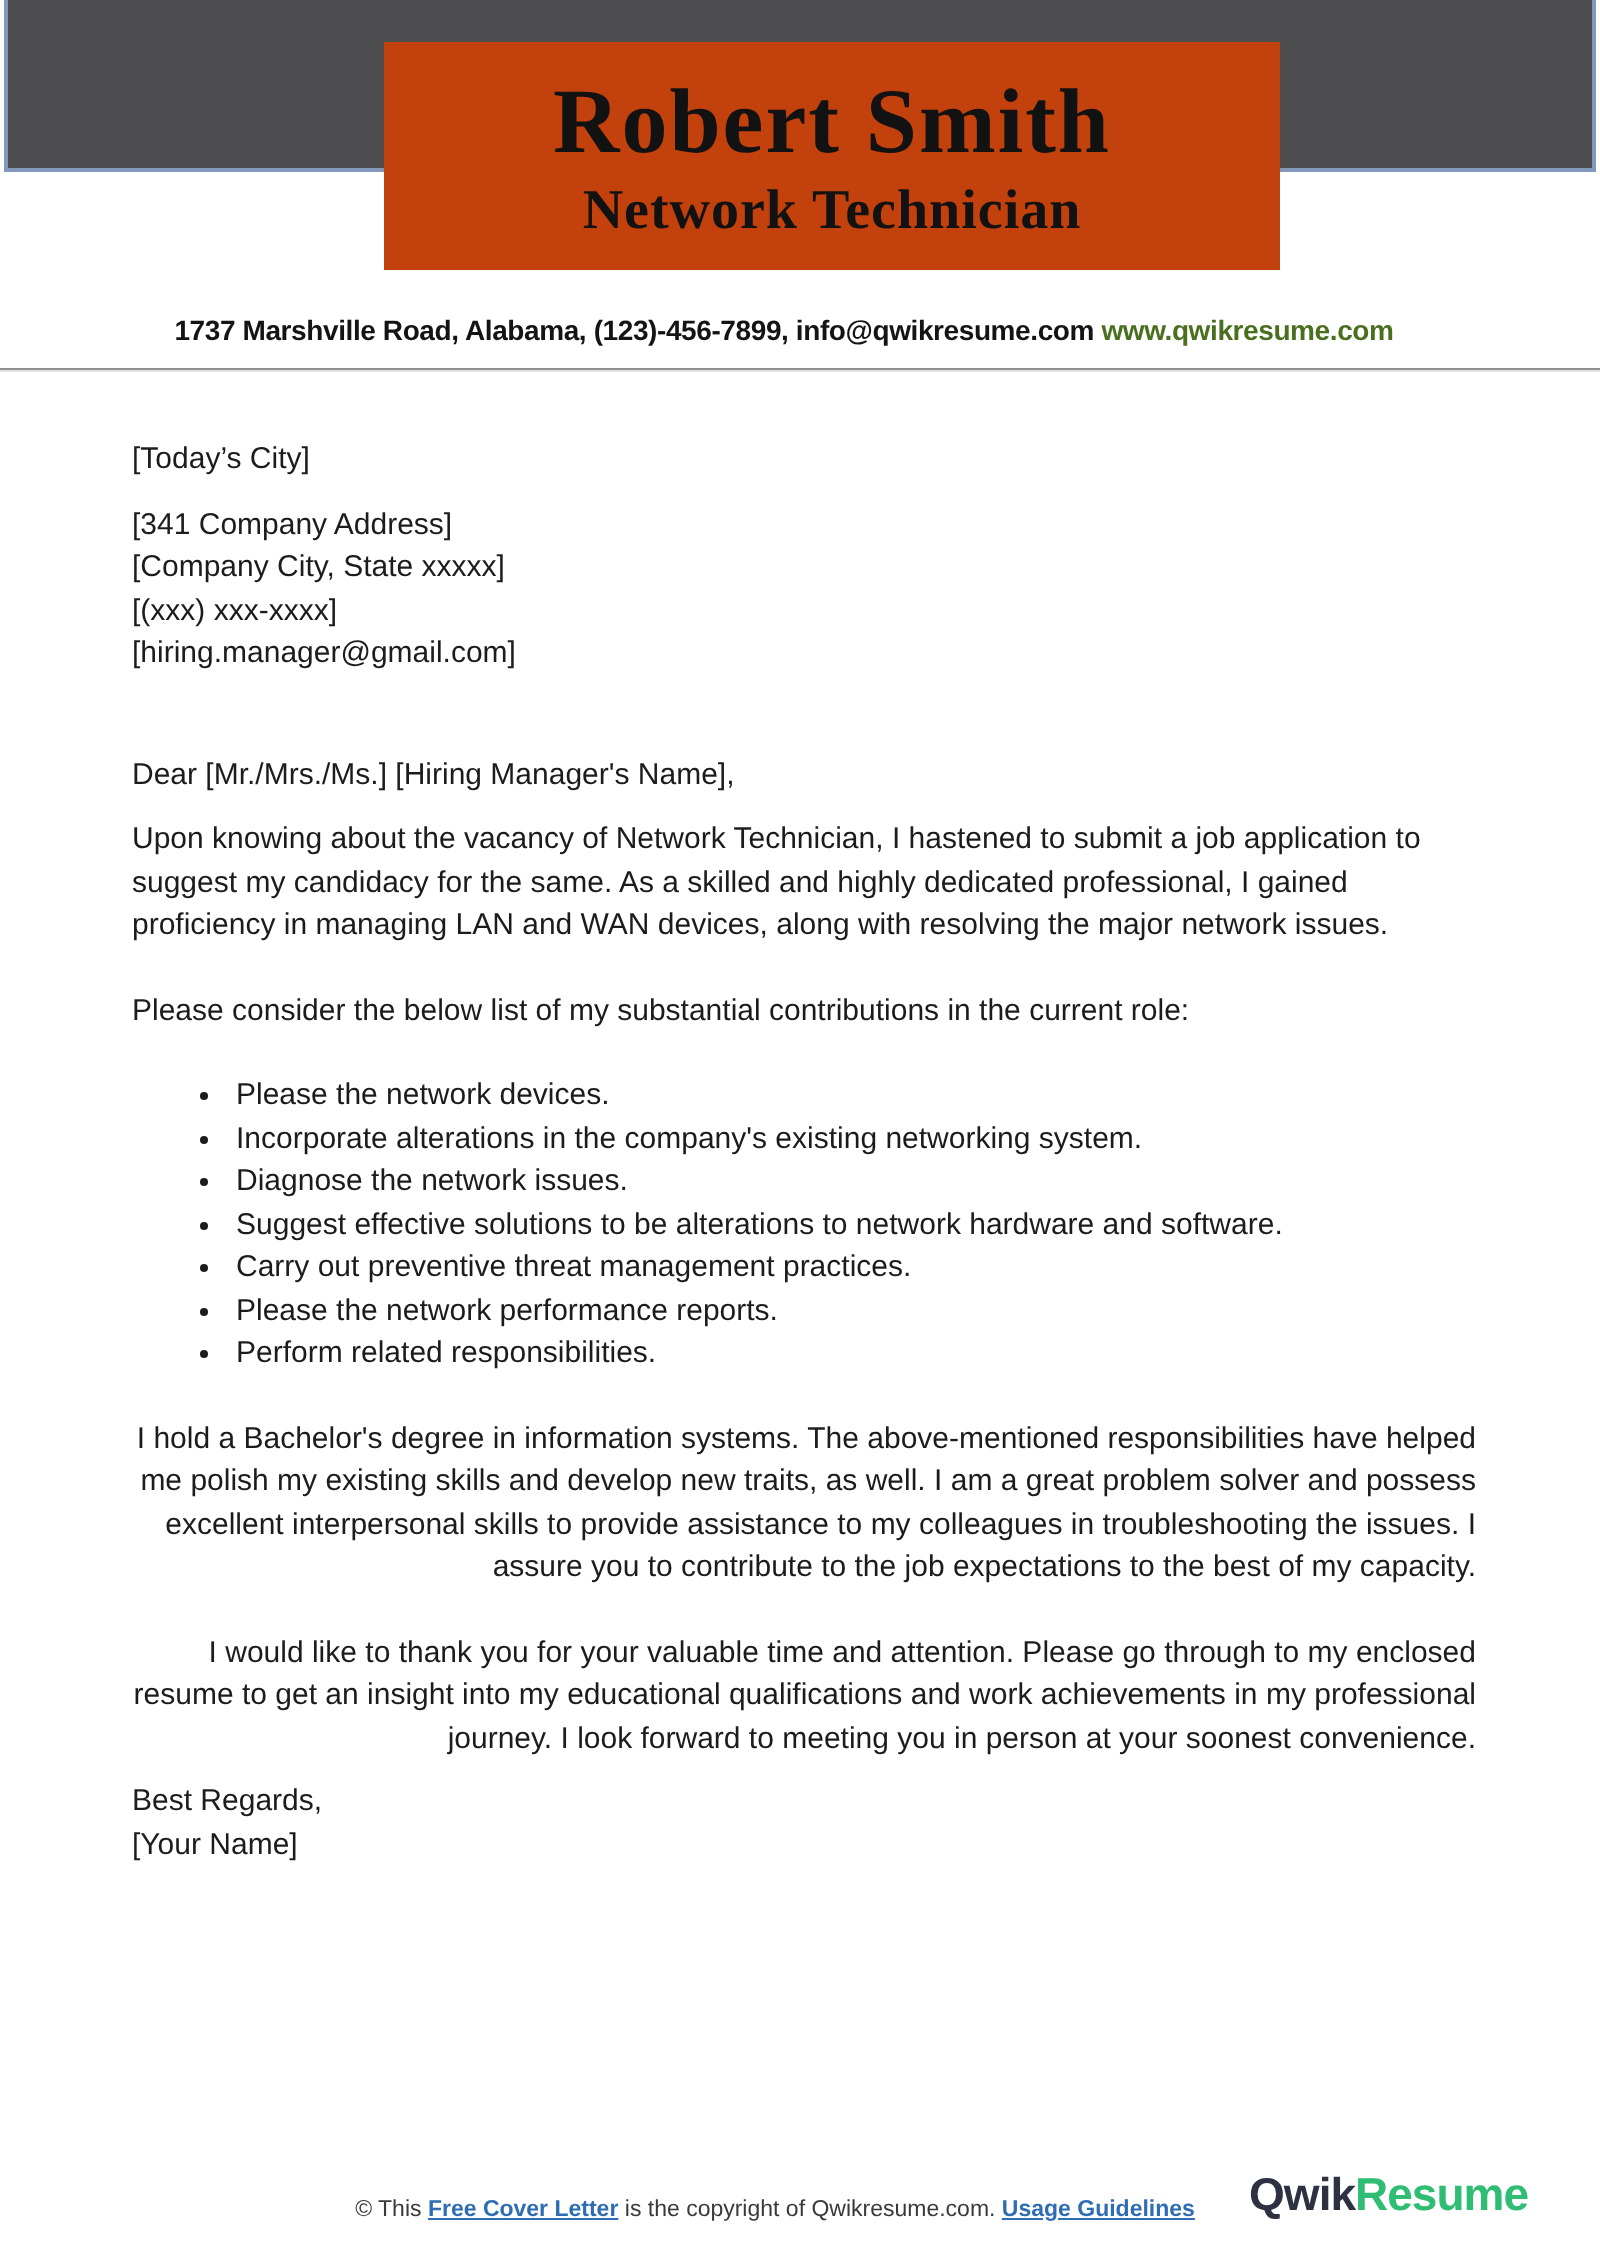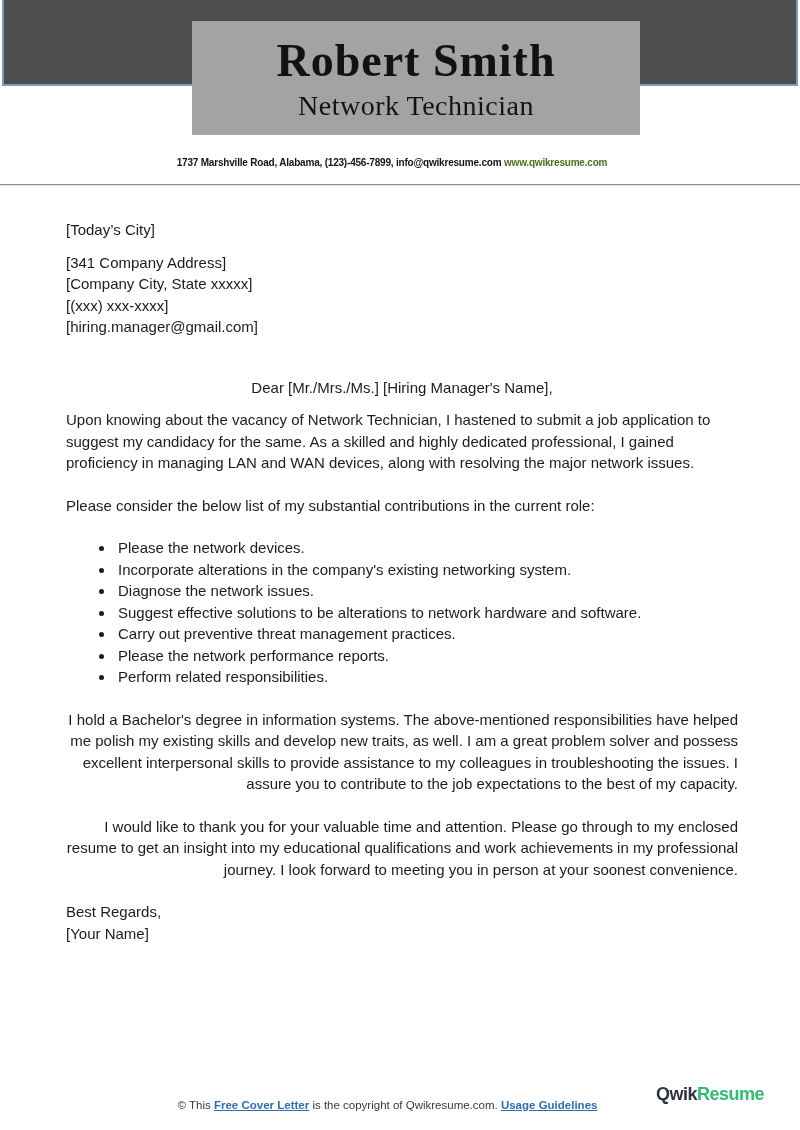--- a/index.html
+++ b/index.html
@@ -22,50 +22,50 @@
     height: 86px;
     background: #4e4e50;
     border-left: 2px solid #8399bb;
     border-right: 2px solid #8399bb;
     border-bottom: 2px solid #8399bb;
   }
   .name-box {
     position: absolute;
     left: 192px; top: 21px;
     width: 448px; height: 114px;
-    background: #a3a3a3;
+    background: #c2410c;
     display: flex;
     flex-direction: column;
     align-items: center;
     justify-content: center;
     gap: 5px;
   }
   .candidate-name {
     font-family: "Liberation Serif", serif;
     font-weight: bold;
     font-size: 46px;
     line-height: 50px;
     color: #121212;
     letter-spacing: 1px;
     white-space: nowrap;
   }
   .job-title {
     font-family: "Liberation Serif", serif;
-    font-weight: normal;
+    font-weight: bold;
     font-size: 28px;
     line-height: 30px;
     color: #121212;
     letter-spacing: 0.5px;
     white-space: nowrap;
   }
   .contact-line {
     position: absolute;
     top: 157px; left: 0; right: 16px;
     text-align: center;
-    font-size: 10px;
+    font-size: 14px;
     font-weight: bold;
     color: #141414;
     letter-spacing: -0.2px;
     white-space: nowrap;
   }
   .contact-website { color: #4a701f; text-decoration: none; cursor: pointer; }
   .header-rule {
     position: absolute;
     top: 184px; left: 0; right: 0;
     height: 2px;
@@ -78,51 +78,51 @@
     position: absolute;
     top: 186px; left: 66px;
     width: 672px;
     font-size: 15px;
     line-height: 21.5px;
     color: #1c1c1c;
   }
   .letter p { margin: 0; }
   .date-line { margin-top: 33px !important; }
   .address-block { margin-top: 11px; }
-  .salutation { margin-top: 39px !important; text-align: center; }
+  .salutation { margin-top: 39px !important; }
   .para-1 { margin-top: 11px !important; }
   .para-lead-in { margin-top: 21px !important; }
   .contrib-list {
     margin: 21px 0 0 0;
     padding: 0 0 0 49px;
   }
   .contrib-list li { padding-left: 3px; }
   .para-body { margin-top: 21px !important; text-align: right; }
-  .closing-block { margin-top: 21px; }
+  .closing-block { margin-top: 10px; }
 
   
   .copyright {
     position: absolute;
     top: 1099px; left: 0;
     width: 735px;
     text-align: center;
     font-size: 11.5px;
     color: #3a3a3a;
     margin-left: 20px;
   }
   .copyright a {
     color: #2e6db4;
     font-weight: bold;
     text-decoration: underline;
     cursor: pointer;
   }
   .brand-logo {
     position: absolute;
     top: 1084px; right: 36px;
-    font-size: 18px;
+    font-size: 23px;
     font-weight: bold;
     letter-spacing: -0.5px;
     white-space: nowrap;
   }
   .logo-qwik { color: #2d3142; }
   .logo-resume { color: #2ebd72; }
 </style>
 </head>
 <body>
 

